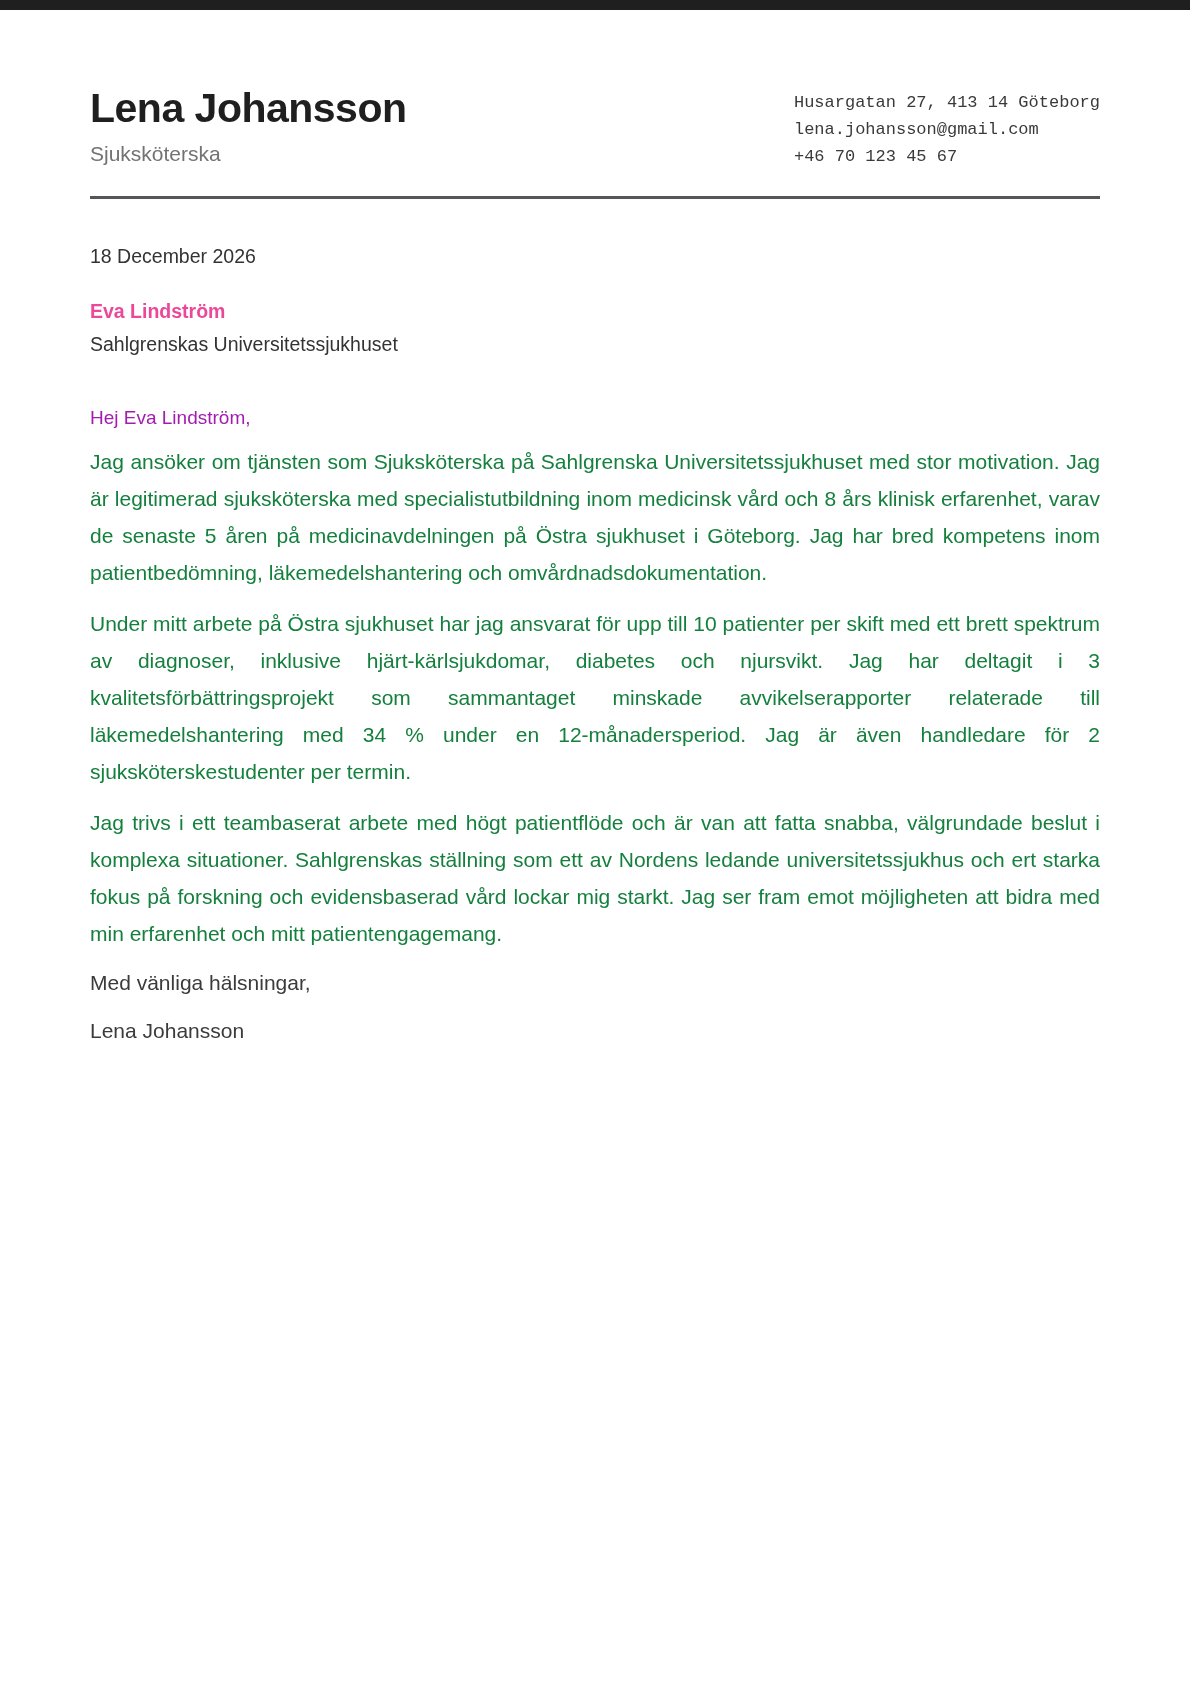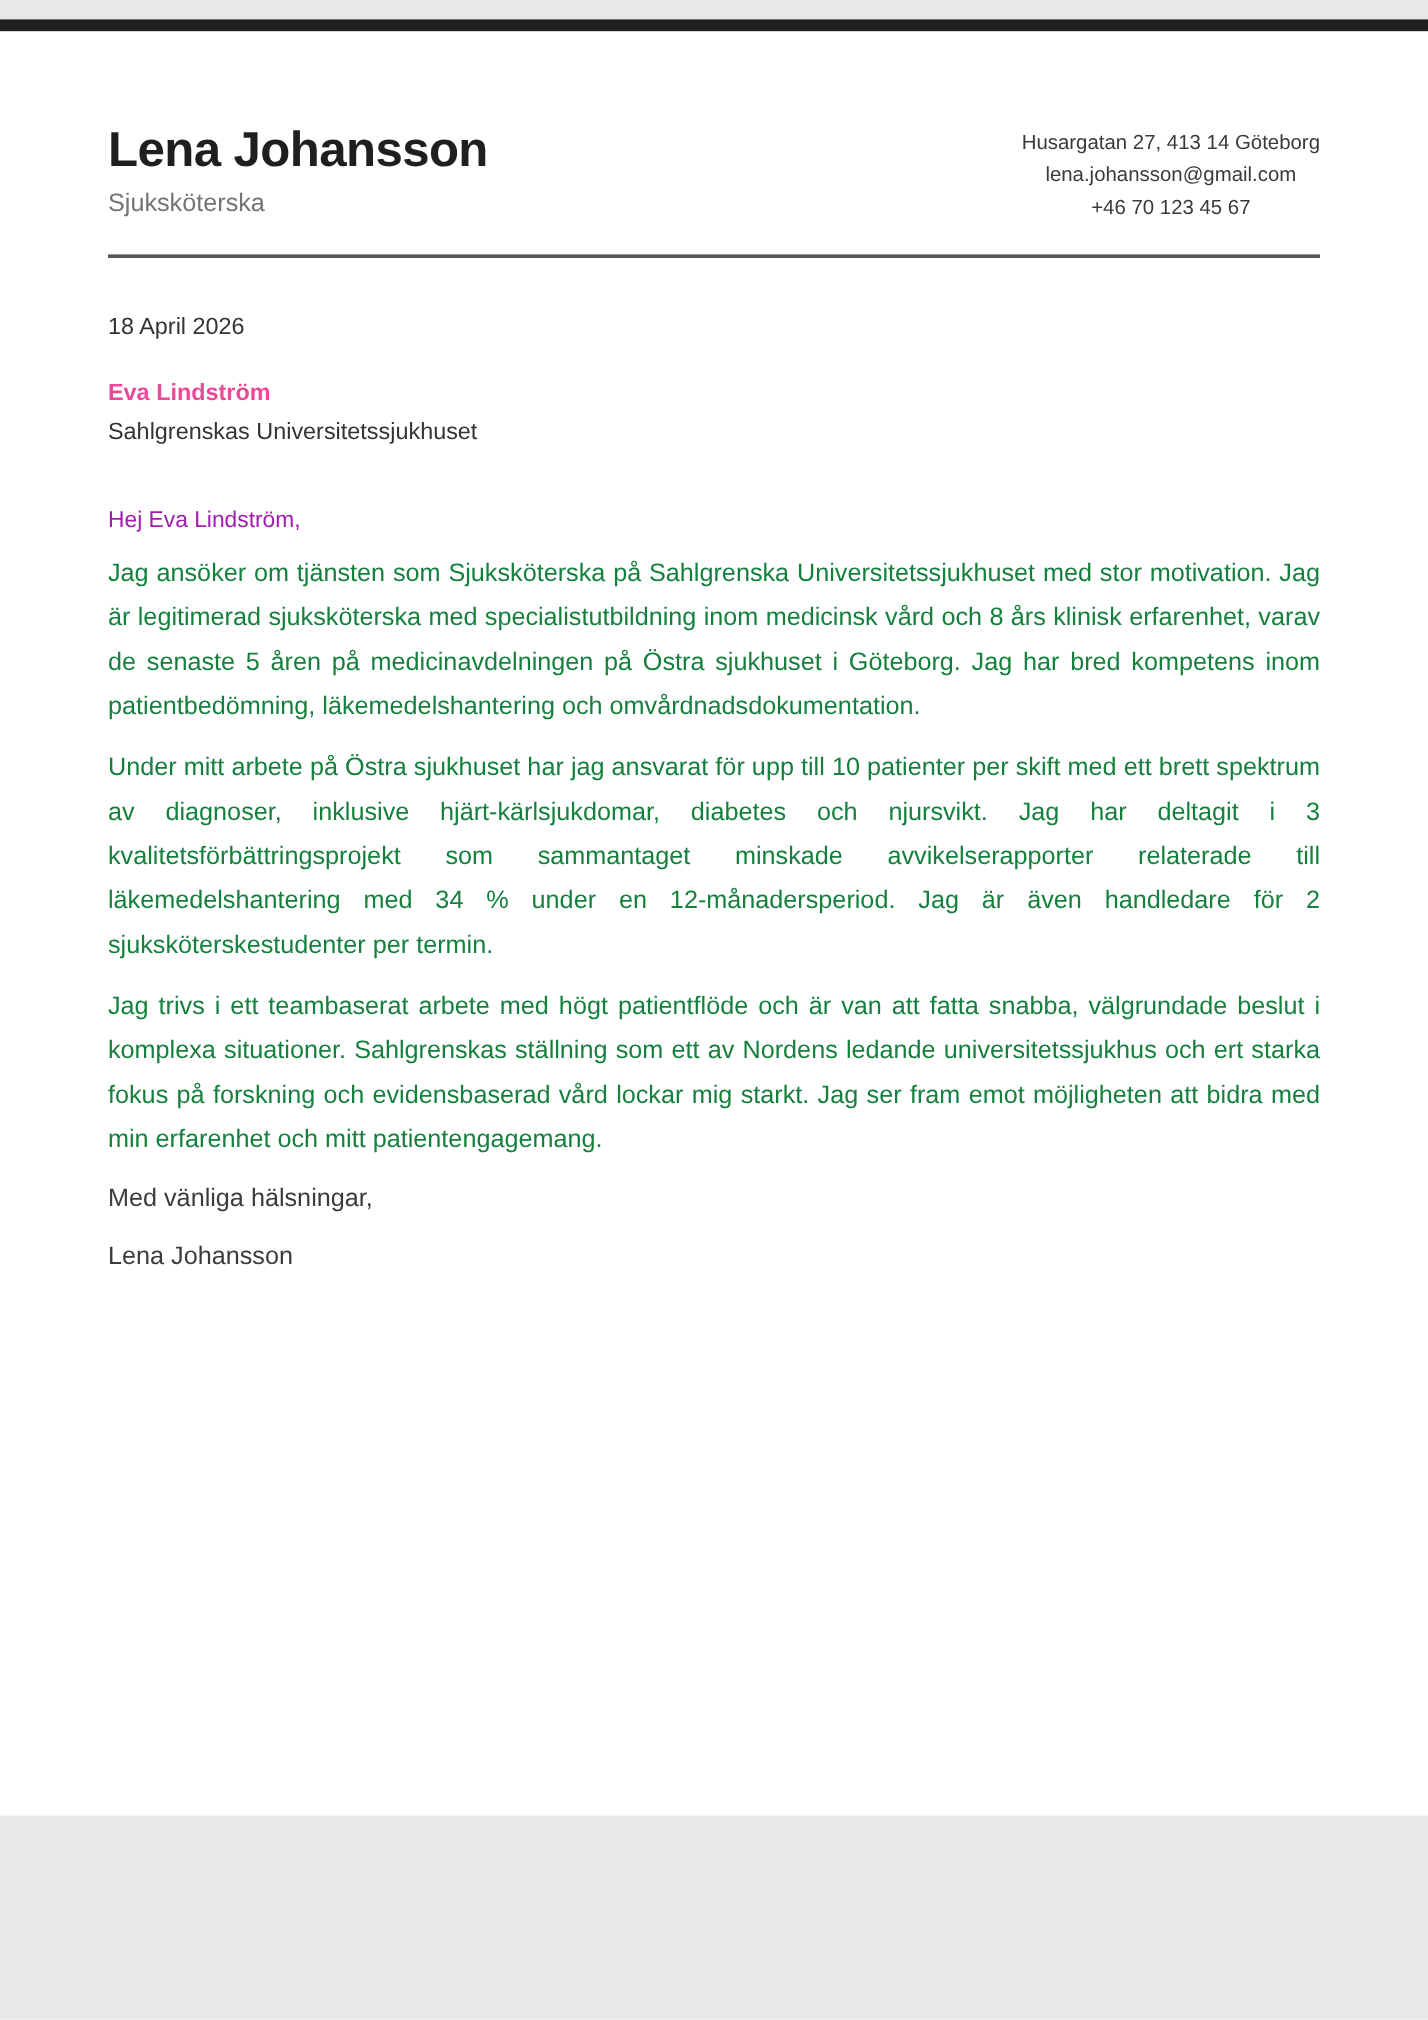--- a/index.html
+++ b/index.html
@@ -1,21 +1,21 @@
 <!DOCTYPE html>
 <html><head>
 <meta charset="utf-8">
 <style>
   * { box-sizing: border-box; }
   html, body { margin: 0; padding: 0; background: #e8e8e8; }
   .page {
     position: relative;
     width: 1190px;
-    height: 1497px;
-    margin: 16px auto;
+    height: 1683px;
+    margin: 0 auto;
     background: #ffffff;
     font-family: "Liberation Sans", sans-serif;
     overflow: hidden;
   }
   .top-bar {
     width: 100%;
     height: 10px;
   }
   .content {
     padding: 76px 90px 0 90px;
@@ -34,25 +34,26 @@
     font-weight: 700;
     letter-spacing: -0.5px;
     color: #1f1f1f;
   }
   .job-title {
     margin-top: 11px;
     font-size: 21px;
     color: #737373;
   }
   .contact {
-    text-align: center;
+    text-align: left;
     font-size: 17px;
     line-height: 27px;
     color: #3a3a3a;
     padding-top: 3px;
+    font-family: Liberation Mono, monospace;
   }
   .date {
     margin-top: 46px;
     font-size: 19.5px;
     color: #333333;
   }
   .recipient {
     margin-top: 27px;
     font-size: 19.5px;
     line-height: 33px;
@@ -100,21 +101,21 @@
         <h1 class="name">Lena Johansson</h1>
         <div class="job-title">Sjuksköterska</div>
       </div>
       <div class="contact">
         <div>Husargatan 27, 413 14 Göteborg</div>
         <div>lena.johansson@gmail.com</div>
         <div>+46 70 123 45 67</div>
       </div>
     </div>
 
-    <div class="date">18 April 2026</div>
+    <div class="date">18 December 2026</div>
 
     <div class="recipient">
       <div class="recipient-name">Eva Lindström</div>
       <div>Sahlgrenskas Universitetssjukhuset</div>
     </div>
 
     <div class="greeting">Hej Eva Lindström,</div>
 
     <div class="letter-body">
       <p>Jag ansöker om tjänsten som Sjuksköterska på Sahlgrenska Universitetssjukhuset med stor motivation. Jag är legitimerad sjuksköterska med specialistutbildning inom medicinsk vård och 8 års klinisk erfarenhet, varav de senaste 5 åren på medicinavdelningen på Östra sjukhuset i Göteborg. Jag har bred kompetens inom patientbedömning, läkemedelshantering och omvårdnadsdokumentation.</p>

